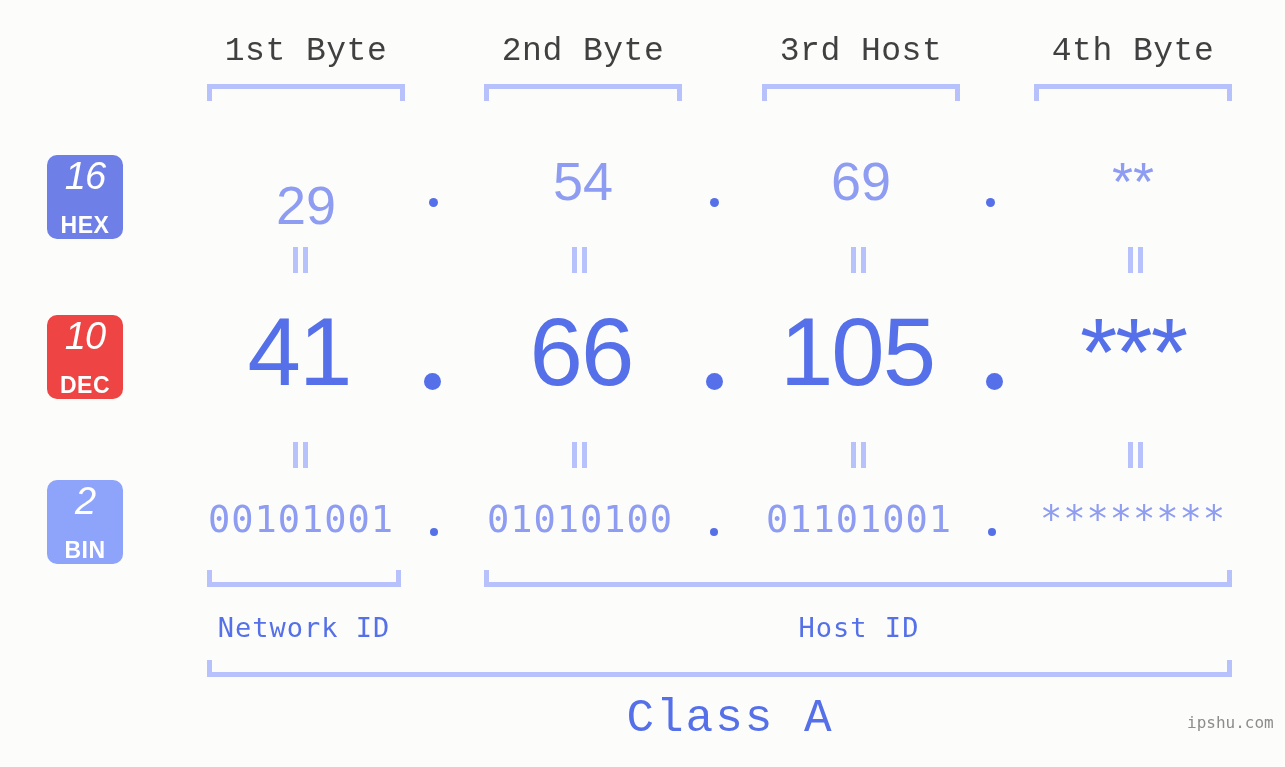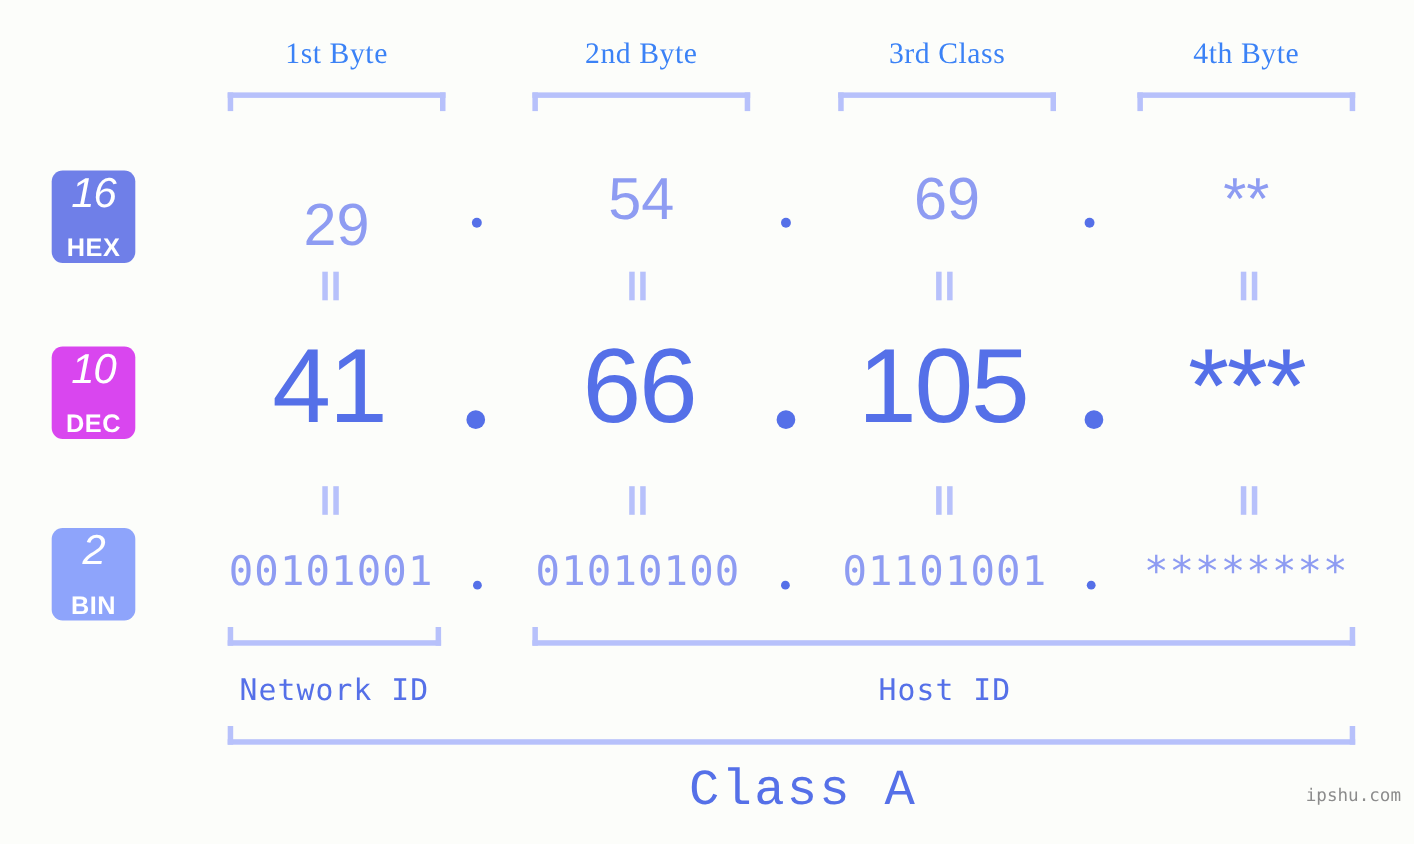--- a/index.html
+++ b/index.html
@@ -19,23 +19,23 @@
     position: absolute;
     left: 0; top: 0;
     width: 1285px;
     height: 767px;
   }
 
   
   .byte-header {
     position: absolute;
     text-align: center;
-    font-size: 27px;
-    color: #3b82f6;
-    font-family: Liberation Serif, serif;
+    font-size: 33px;
+    color: #404040;
+    font-family: Liberation Mono, monospace;
     letter-spacing: 0.5px;
     white-space: nowrap;
   }
 
   
   .bracket-top {
     position: absolute;
     border-top: 5px solid #b7c1fb;
     border-left: 5px solid #b7c1fb;
     border-right: 5px solid #b7c1fb;
@@ -161,34 +161,34 @@
     white-space: nowrap;
   }
 </style>
 </head>
 <body>
 
 <div id="stage">
 
   <div class="byte-header" style="left:207px; top:33px; width:198px;">1st Byte</div>
   <div class="byte-header" style="left:484px; top:33px; width:198px;">2nd Byte</div>
-  <div class="byte-header" style="left:762px; top:33px; width:198px;">3rd Class</div>
+  <div class="byte-header" style="left:762px; top:33px; width:198px;">3rd Host</div>
   <div class="byte-header" style="left:1034px; top:33px; width:198px;">4th Byte</div>
 
   <div class="bracket-top" style="left:207px; top:84px; width:198px;"></div>
   <div class="bracket-top" style="left:484px; top:84px; width:198px;"></div>
   <div class="bracket-top" style="left:762px; top:84px; width:198px;"></div>
   <div class="bracket-top" style="left:1034px; top:84px; width:198px;"></div>
 
   <div class="badge" style="left:47px; top:155px; background:#6f7fe8;">
     <span class="num">16</span>
     <span class="name">HEX</span>
   </div>
 
-  <div class="badge" style="left:47px; top:315px; background:#d946ef;">
+  <div class="badge" style="left:47px; top:315px; background:#ef4444;">
     <span class="num">10</span>
     <span class="name">DEC</span>
   </div>
 
   <div class="badge" style="left:47px; top:480px; background:#8ea4fb;">
     <span class="num">2</span>
     <span class="name">BIN</span>
   </div>
 
   <div class="row-hex">

